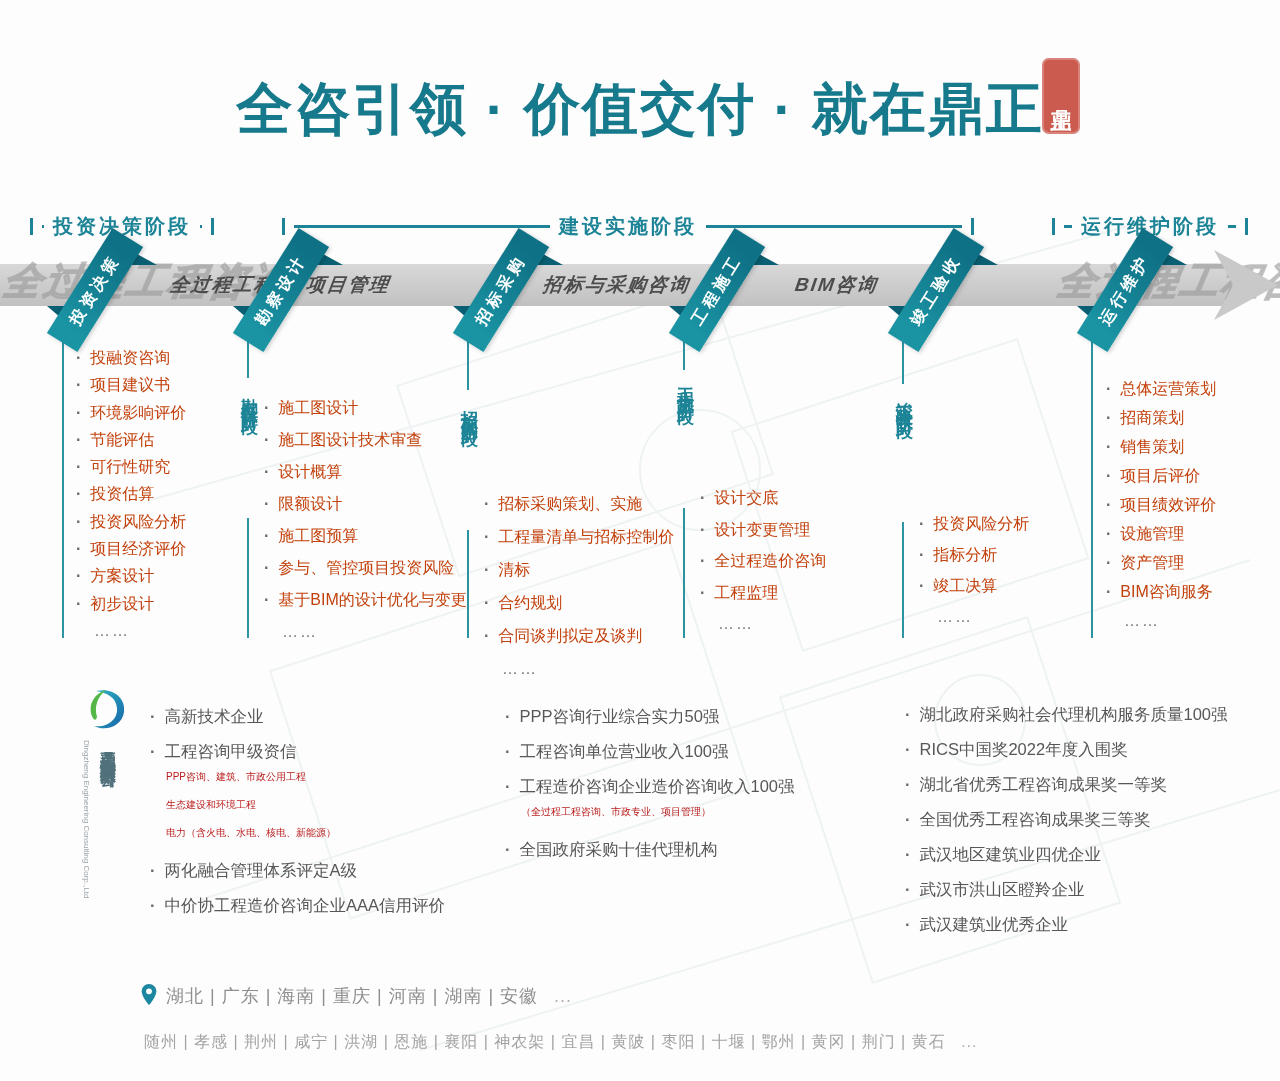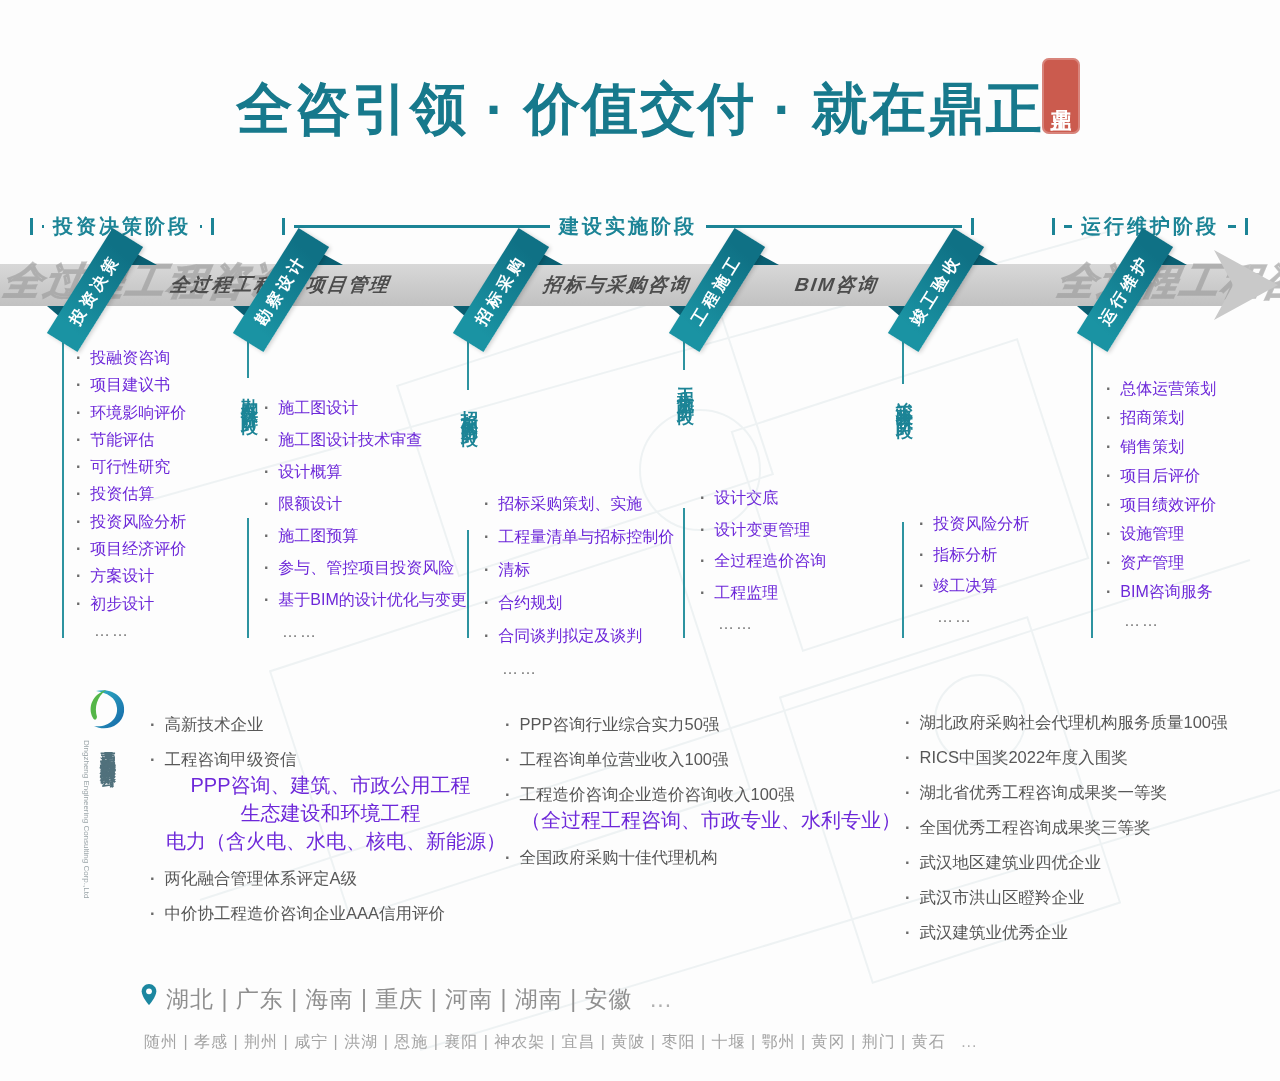--- a/index.html
+++ b/index.html
@@ -42,40 +42,40 @@
                    background:linear-gradient(100deg,#1a93a3 15%,#0f7185 85%);
                    display:flex; align-items:center; justify-content:center;
                    color:#fff; font-size:16px; font-weight:700; letter-spacing:4px; white-space:nowrap;
                    box-shadow:0 2px 4px rgba(0,0,0,.18); }
 
   
   .vline { position:absolute; width:2px; background:#2d93a0; z-index:2; }
   .stage-label { position:absolute; writing-mode:vertical-rl; color:#1c8496; font-weight:800; font-size:17px;
                  letter-spacing:4px; z-index:2; white-space:nowrap; }
   .stage-items { position:absolute; list-style:none; z-index:2; }
-  .stage-items li { white-space:nowrap; color:#6d28d9; font-size:16px; }
+  .stage-items li { white-space:nowrap; color:#c2410c; font-size:16px; }
   .stage-items li::before { content:"\00B7"; color:#6a6a6a; font-weight:700; margin-right:9px; }
   .stage-items li.ellipsis::before { content:""; margin-right:18px; }
   .stage-items li.ellipsis { letter-spacing:2px; color:#777; }
 
   
   .company-name-cn { position:absolute; left:97px; top:738px; writing-mode:vertical-rl; font-size:16px; font-weight:700;
                      color:#51717c; letter-spacing:2px; z-index:2; }
   .company-name-en { position:absolute; left:82px; top:740px; writing-mode:vertical-rl; font-size:8px; color:#9aa4a8; z-index:2; }
   .logo { position:absolute; left:82px; top:686px; z-index:2; }
 
   
-  .cred-col { position:absolute; z-index:2;margin-top:8px; }
+  .cred-col { position:absolute; z-index:2; }
   .cred-item { margin-bottom:13px; }
   .cred-main { color:#575757; font-size:16.5px; white-space:nowrap; }
   .cred-main::before { content:"\00B7"; color:#6a6a6a; font-weight:700; margin-right:9px; }
-  .cred-sub { color:#6d28d9; font-size:20px; line-height:28px; padding-left:16px; white-space:nowrap;text-align:center; }
-
-  
-  .footer-row1 { position:absolute; left:166px; top:984px; font-size:23px; color:#8f8f8f; letter-spacing:1px; z-index:2; white-space:nowrap; }
+  .cred-sub { color:#b91c1c; font-size:10px; line-height:28px; padding-left:16px; white-space:nowrap; }
+
+  
+  .footer-row1 { position:absolute; left:166px; top:984px; font-size:18px; color:#8f8f8f; letter-spacing:1px; z-index:2; white-space:nowrap; }
   .footer-row2 { position:absolute; left:144px; top:1032px; font-size:16px; color:#a3a3a3; letter-spacing:1px; z-index:2; white-space:nowrap; }
   .footer-more { color:#b0b0b0; margin-left:10px; }
   .pin { position:absolute; left:138px; top:982px; z-index:2; }
 </style>
 </head>
 <body>
 
 <div class="canvas">
 
   <svg class="bg-sketch" width="1280" height="1081" viewBox="0 0 1280 1081">
@@ -270,21 +270,21 @@
 
   <div class="cred-col" style="left:505px;top:706px;width:365px;">
     <div class="cred-item">
       <div class="cred-main">PPP咨询行业综合实力50强</div>
     </div>
     <div class="cred-item">
       <div class="cred-main">工程咨询单位营业收入100强</div>
     </div>
     <div class="cred-item">
       <div class="cred-main">工程造价咨询企业造价咨询收入100强</div>
-      <div class="cred-sub">（全过程工程咨询、市政专业、水利专业）</div>
+      <div class="cred-sub">（全过程工程咨询、市政专业、项目管理）</div>
     </div>
     <div class="cred-item">
       <div class="cred-main">全国政府采购十佳代理机构</div>
     </div>
   </div>
 
   <div class="cred-col" style="left:905px;top:704px;width:375px;">
     <div class="cred-item">
       <div class="cred-main">湖北政府采购社会代理机构服务质量100强</div>
     </div>

